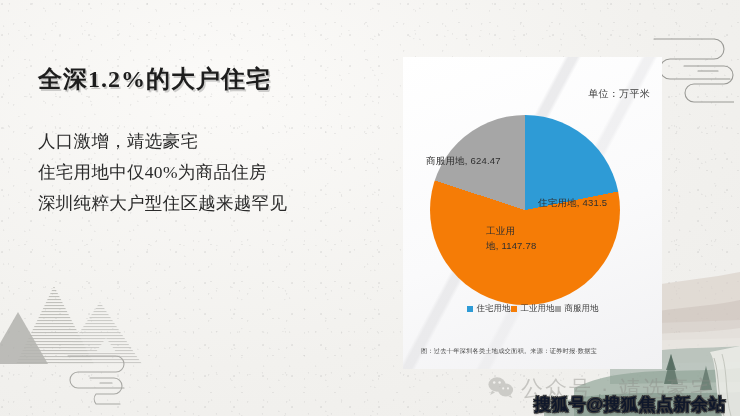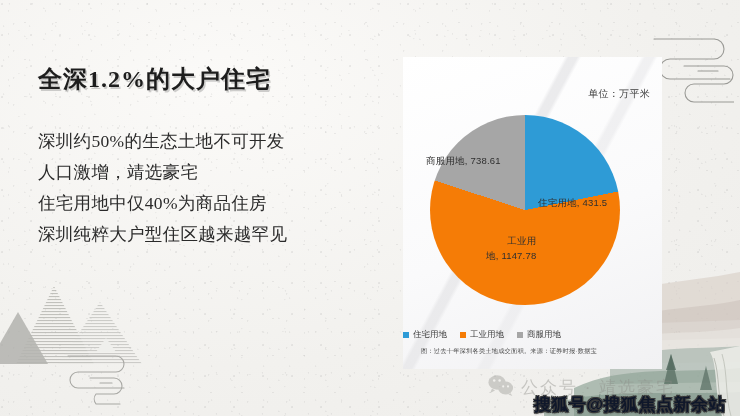--- a/index.html
+++ b/index.html
@@ -115,28 +115,28 @@
   }
   .slice-label {
     position: absolute;
     font-size: 9.5px;
     color: #2f2f2f;
     white-space: nowrap;
     letter-spacing: .2px;
   }
   .lbl-resid { left: 108px; top: 62px; margin-top: 20px; }
   .lbl-comm  { left: -4px;  top: 40px; }
-  .lbl-ind   { left: 56px;  top: 118px; text-align: right; line-height: 15px; }
+  .lbl-ind   { left: 56px;  top: 108px; text-align: left; line-height: 15px; }
 
   .legend {
     position: absolute;
     left: 0; right: 0;
-    top: 272px;
+    top: 246px;
     display: flex;
-    gap: 13px;
+    justify-content: center;
   }
   .legend-item {
     display: flex;
     align-items: center;
     gap: 4px;
     font-size: 8.5px;
     color: #3a3a3a;
     white-space: nowrap;
   }
   .legend-swatch { width: 6px; height: 6px; display: inline-block; }
@@ -157,21 +157,21 @@
   .wm-account {
     position: absolute;
     left: 488px;
     top: 374px;
     display: flex;
     align-items: center;
     gap: 7px;
     opacity: .42;
   }
   .wm-account-text {
-    font-size: 17px;
+    font-size: 22px;
     color: #8b8b86;
     letter-spacing: 2px;
     white-space: nowrap;
   }
   .wm-sohu {
     position: absolute;
     left: 534px;
     top: 393px;
     font-size: 17px;
     font-weight: bold;
@@ -255,36 +255,35 @@
         <path d="M92 140 l2 -11"></path>
           <path d="M100 138 l2 -8"></path>
           <path d="M108 141 l2 -10"></path>
       </g>
     </svg>
   </div>
 
   <div class="headline">全深1.2%的大户住宅</div>
 
   <div class="body-list">
-    <div class="body-line">深圳约50%的生态土地不可开发</div>
     <div class="body-line">人口激增，靖选豪宅</div>
     <div class="body-line">住宅用地中仅40%为商品住房</div>
     <div class="body-line">深圳纯粹大户型住区越来越罕见</div>
   </div>
 
   <div class="chart-panel">
 
     <div class="unit-label">单位：万平米</div>
 
     <div class="pie-wrap">
       <div class="pie" id="pie-disc" style="background: conic-gradient(rgb(46, 155, 214) 0deg, rgb(46, 155, 214) 78.705deg, rgb(245, 124, 6) 78.705deg, rgb(245, 124, 6) 288.058deg, rgb(166, 166, 166) 288.058deg, rgb(166, 166, 166) 360deg);"></div>
 
       <div class="slice-label lbl-resid">住宅用地, 431.5</div>
 
-      <div class="slice-label lbl-comm">商服用地, 738.61</div>
+      <div class="slice-label lbl-comm">商服用地, 624.47</div>
 
       <div class="slice-label lbl-ind">
         <div>工业用</div>
         <div>地, 1147.78</div>
       </div>
     </div>
 
     <div class="legend">
       <div class="legend-item">
         <span class="legend-swatch" id="sw0" style="background: rgb(46, 155, 214);"></span>

